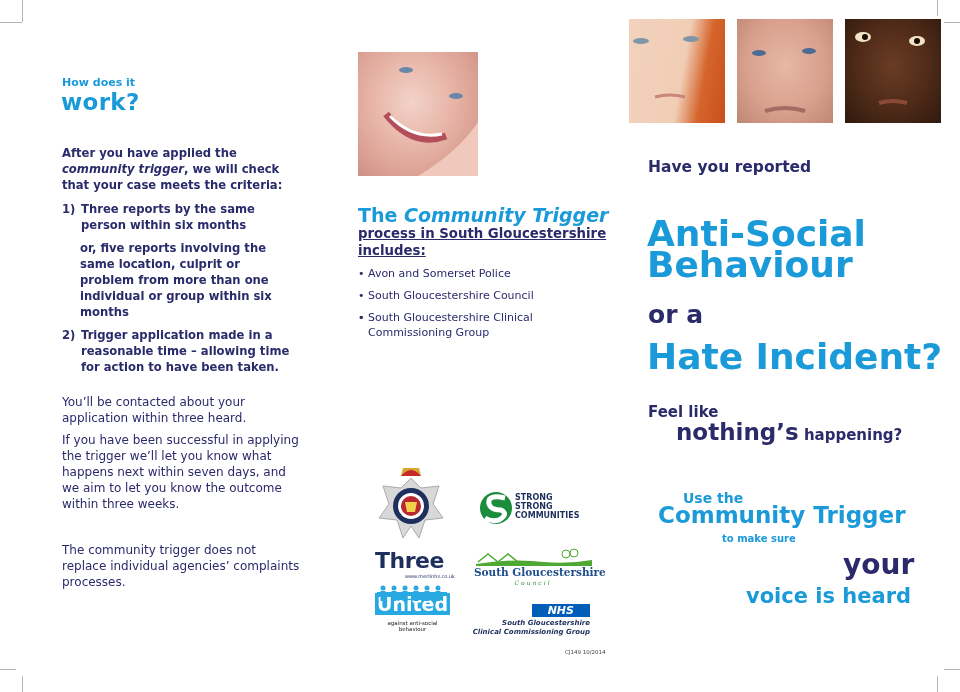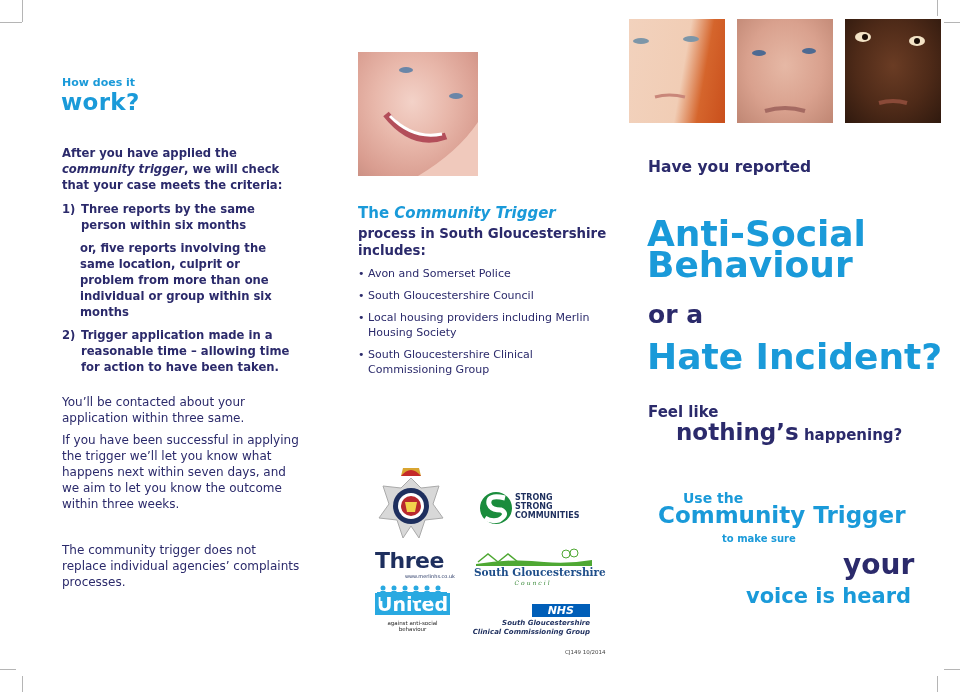--- a/index.html
+++ b/index.html
@@ -17,23 +17,23 @@
   #crit1-alt{position:absolute;left:80px;top:240px;width:210px;font-size:11.6px;font-weight:bold;line-height:16px;}
   #crit2{top:327px;}
   .lp-para{position:absolute;left:62px;width:240px;font-size:12px;line-height:16px;font-weight:normal;}
   #lp-p1{top:394px;}
   #lp-p2{top:432px;}
   #lp-p3{top:542px;}
   
   .photo{position:absolute;overflow:hidden;}
   #photo-elder{left:358px;top:52px;width:120px;height:124px;
     background:radial-gradient(ellipse at 45% 40%,#f3d2c8 0%,#e8b7aa 40%,#d99d90 75%,#c48a7e 100%);}
-  #mid-h1{left:358px;top:204px;font-size:15px;font-weight:bold;color:#1a9ad9;}
+  #mid-h1{left:358px;top:204px;font-size:19px;font-weight:bold;color:#1a9ad9;}
   #mid-h1 i{font-style:italic;}
-  #mid-h2{left:358px;top:225px;width:260px;font-size:13.3px;font-weight:bold;line-height:17px;}
+  #mid-h2{left:358px;top:225px;width:260px;font-size:13.3px;font-weight:bold;line-height:17px;text-decoration:underline;}
   #mid-list{position:absolute;left:358px;top:266px;width:250px;margin:0;padding:0;list-style:none;font-size:11px;line-height:15px;}
   #mid-list li{position:relative;padding-left:10px;margin-bottom:7px;}
   #mid-list li .bullet{position:absolute;left:0;top:0;}
   #mid-call{left:356px;top:397px;width:240px;text-align:center;font-size:15px;line-height:21px;}
   
   #logo-police{left:375px;top:462px;width:72px;height:82px;}
   #logo-merlin{left:375px;top:549px;width:80px;}
   #logo-merlin .name{font-size:22px;font-weight:bold;color:#1e2f5e;letter-spacing:-0.5px;line-height:24px;}
   #logo-merlin .url{font-size:5px;text-align:right;color:#1e2f5e;}
   #logo-united{left:375px;top:585px;width:75px;}
@@ -91,41 +91,41 @@
   <div id="lp-intro" class="abs"><span>After you have applied the </span><i>community trigger</i><span>, we will check that your case meets the criteria:</span></div>
   <div id="crit1" class="crit">
     <span class="num">1)</span>
     <span class="txt">Three reports by the same person within six months</span>
   </div>
   <div id="crit1-alt">or, five reports involving the same location, culprit or problem from more than one individual or group within six months</div>
   <div id="crit2" class="crit">
     <span class="num">2)</span>
     <span class="txt">Trigger application made in a reasonable time – allowing time for action to have been taken.</span>
   </div>
-  <div id="lp-p1" class="lp-para">You’ll be contacted about your application within three same.</div>
+  <div id="lp-p1" class="lp-para">You’ll be contacted about your application within three heard.</div>
   <div id="lp-p2" class="lp-para">If you have been successful in applying the trigger we’ll let you know what happens next within seven days, and we aim to let you know the outcome within three weeks.</div>
   <div id="lp-p3" class="lp-para">The community trigger does not replace individual agencies’ complaints processes.</div>
 </section>
 
 <section>
   <div id="photo-elder" class="photo">
     <svg width="120" height="124" viewBox="0 0 120 124">
       <ellipse cx="48" cy="18" rx="7" ry="3" fill="#6a86a8"></ellipse>
       <ellipse cx="98" cy="44" rx="7" ry="3" fill="#6a86a8"></ellipse>
       <path d="M28 62 Q55 96 88 84" stroke="#b34e5a" stroke-width="7" fill="none"></path>
       <path d="M32 64 Q55 88 84 82" stroke="#fff" stroke-width="3" fill="none"></path>
       <path d="M60 124 Q100 100 120 70 L120 124 Z" fill="#f0c9bc"></path>
     </svg>
   </div>
   <div id="mid-h1" class="abs"><span>The </span><i>Community Trigger</i></div>
   <div id="mid-h2" class="abs">process in South Gloucestershire includes:</div>
   <ul id="mid-list">
     <li><span class="bullet">•</span><span>Avon and Somerset Police</span></li>
     <li><span class="bullet">•</span><span>South Gloucestershire Council</span></li>
-    <li><span class="bullet">•</span><span>Local housing providers including Merlin Housing Society</span></li>
+    <li><span class="bullet">•</span></li>
     <li><span class="bullet">•</span><span>South Gloucestershire Clinical Commissioning Group</span></li>
   </ul>
   <div id="mid-call" class="abs">
   </div>
 
   <div id="logo-police" class="abs">
     <svg width="72" height="82" viewBox="0 0 72 82">
       <path d="M28 6 L44 6 L46 14 L26 14 Z" fill="#d9a531"></path>
       <path d="M26 14 Q36 2 46 14" fill="#c42a2a"></path>
       <polygon points="36,16 46,26 64,24 58,42 68,56 50,58 44,76 36,64 28,76 22,58 4,56 14,42 8,24 26,26" fill="#d8d8d8" stroke="#aaa" stroke-width="1"></polygon>

